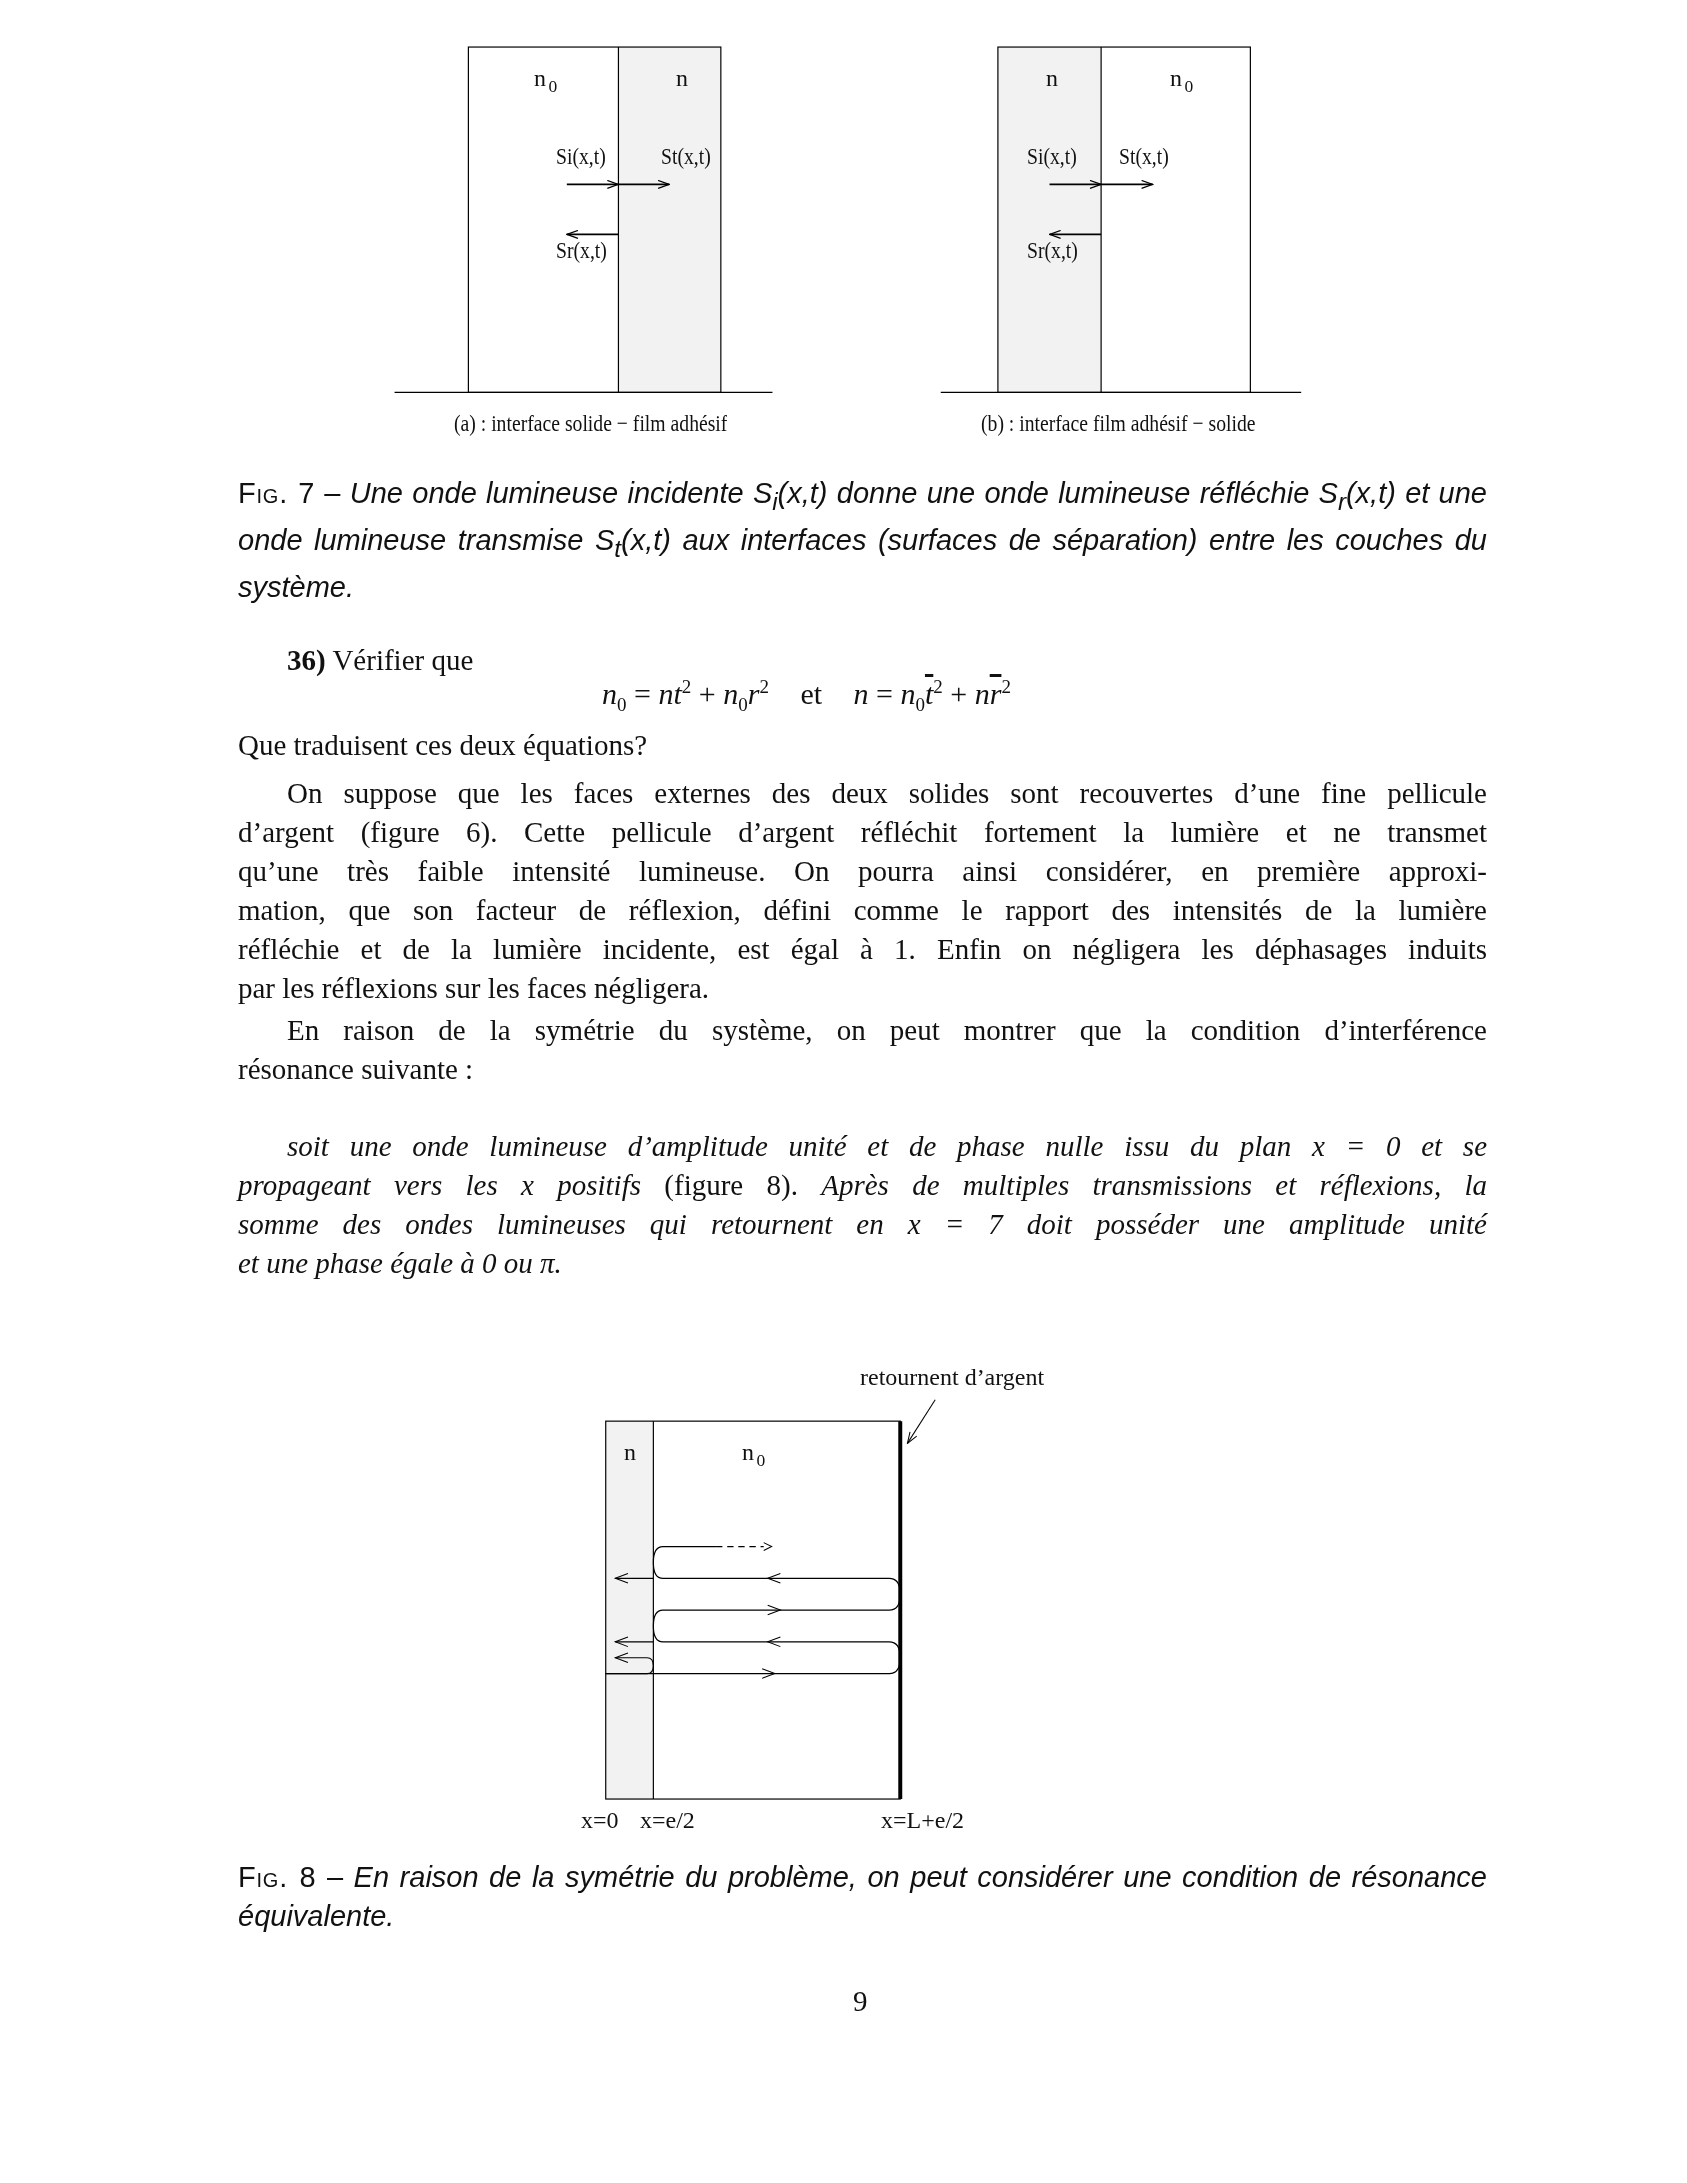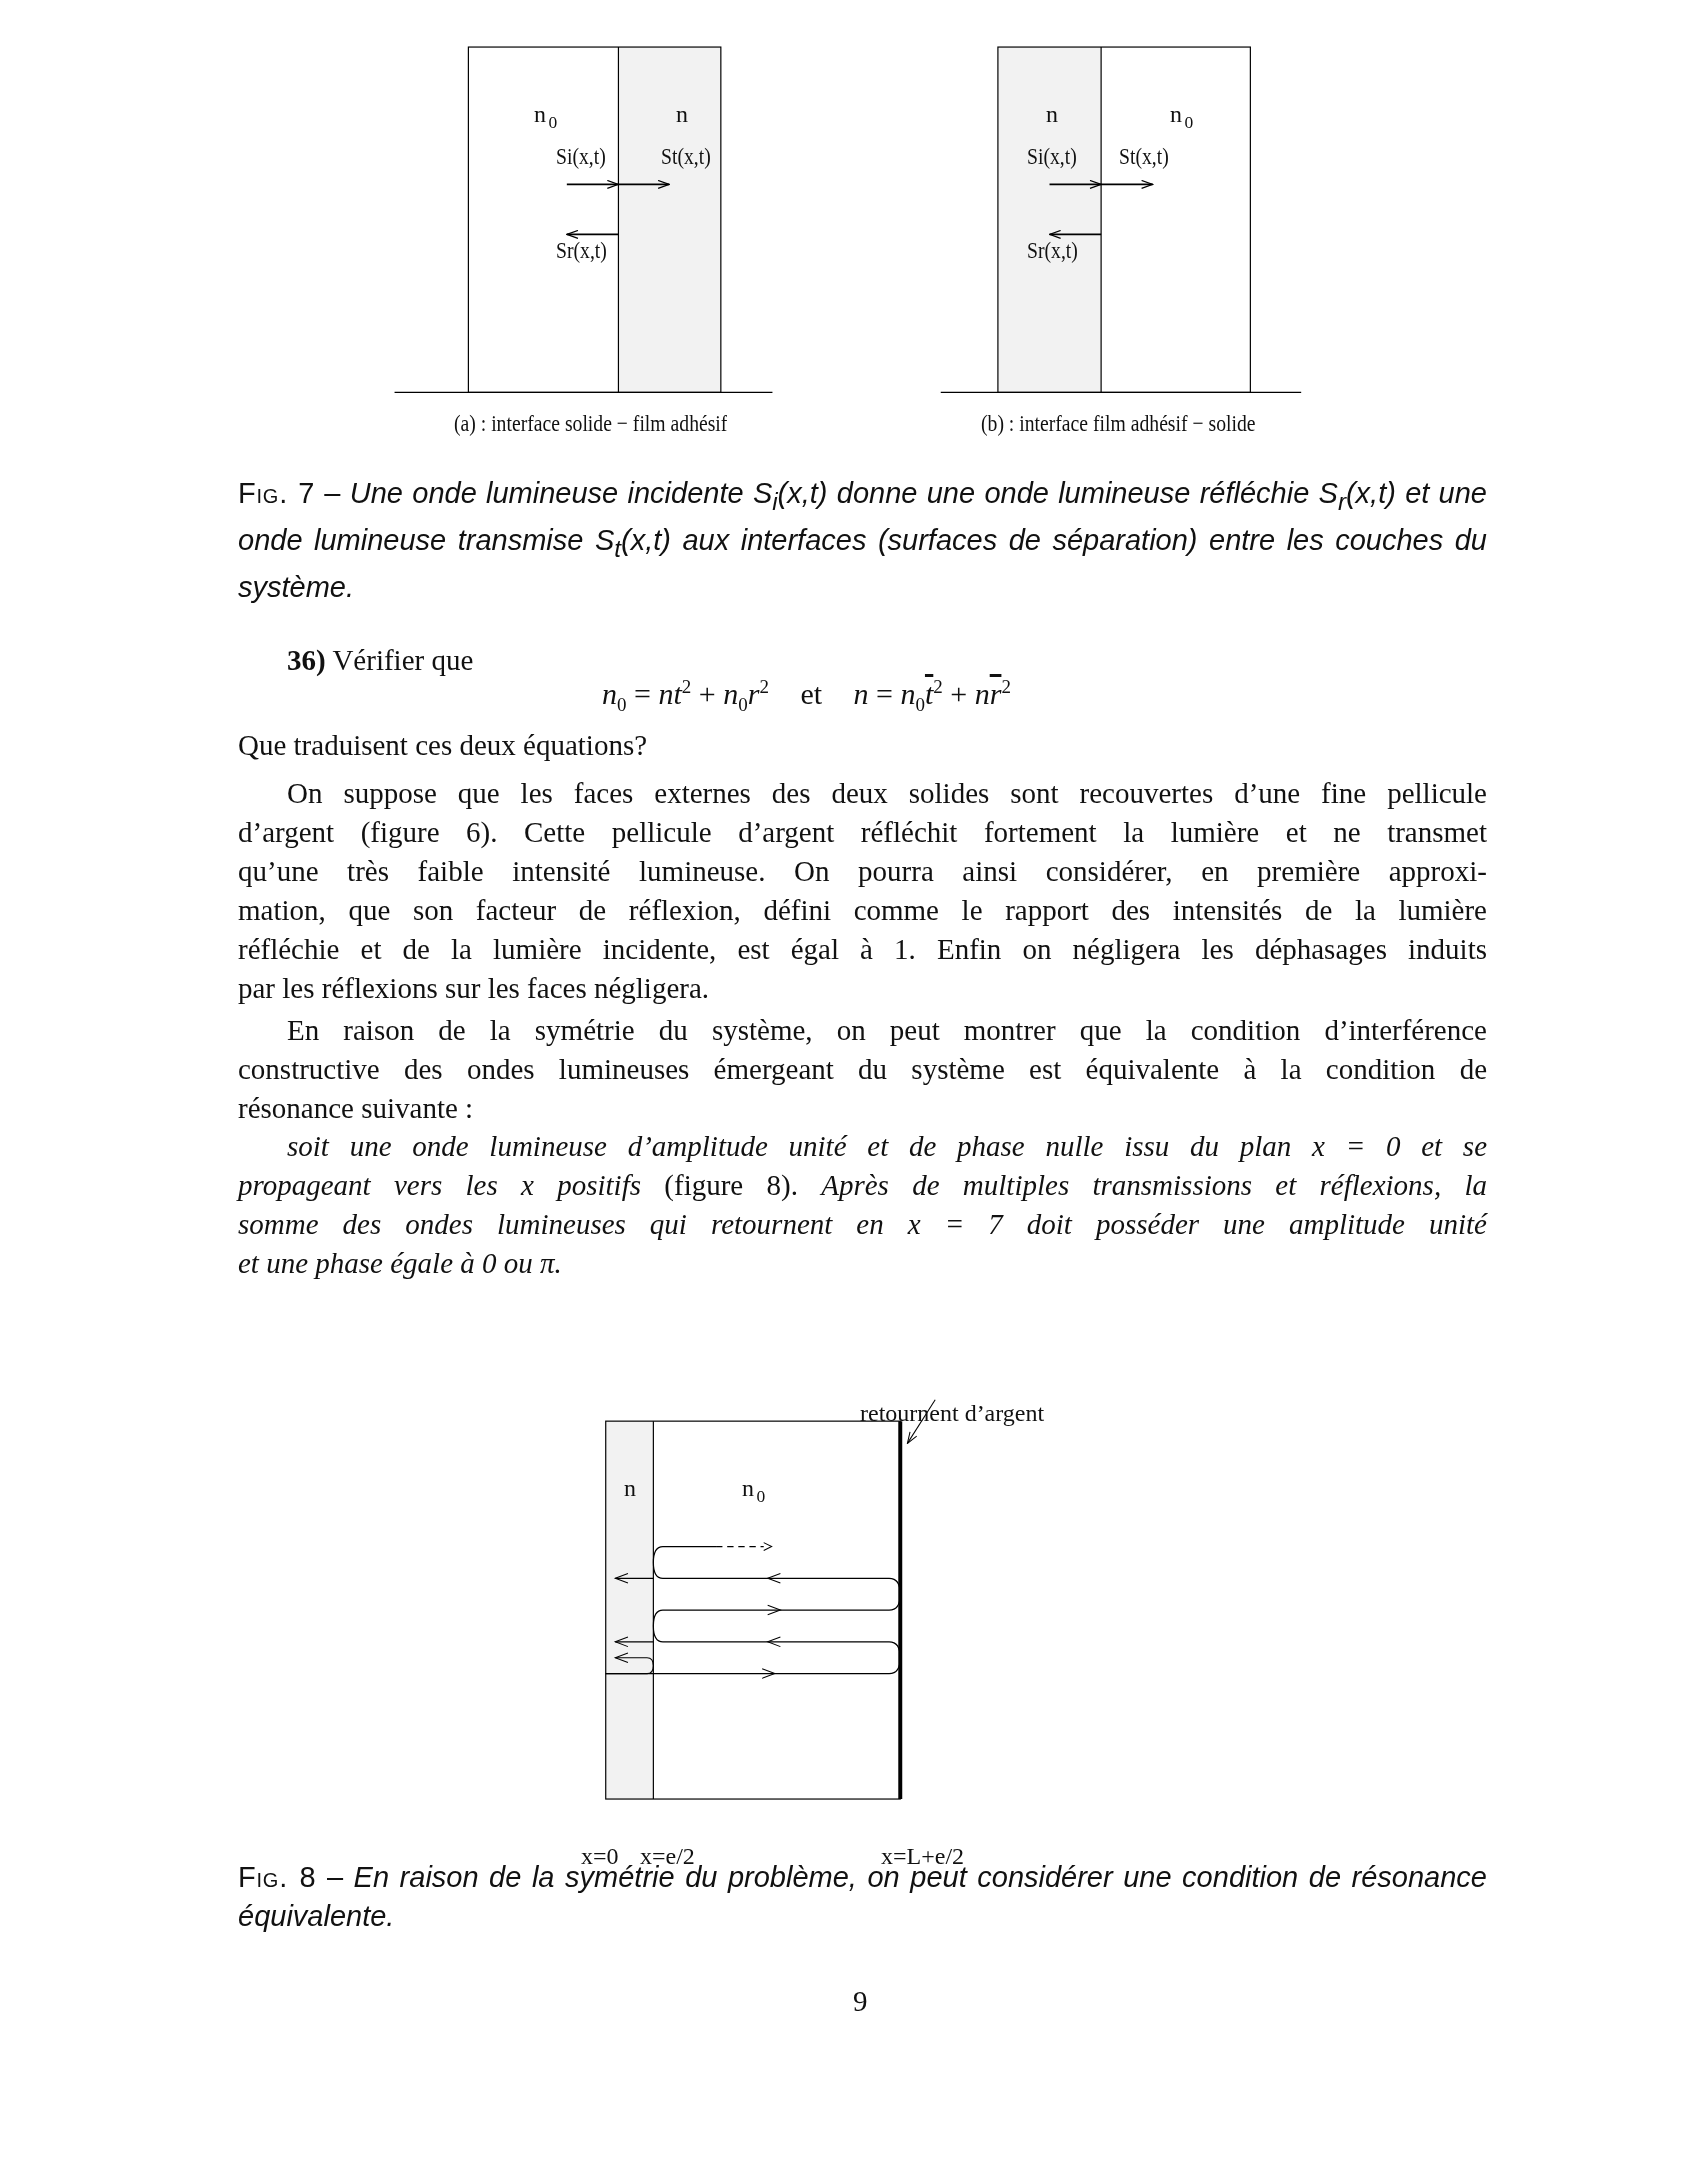--- a/index.html
+++ b/index.html
@@ -1,20 +1,20 @@
 <!DOCTYPE html>
 <html style="font-size:12.7px"><head>
 <meta charset="utf-8">
 <style>
   html, body { margin: 0; padding: 0; background: #ffffff; }
   body { width: 1687px; height: 2183px; position: relative; overflow: hidden;
          font-family: "DejaVu Serif", "Liberation Serif", serif; color: #111; }
   .abs { position: absolute; white-space: nowrap; }
   svg { position: absolute; left: 0; top: 0; }
-  .fig-label { font-family: "Liberation Serif", serif; font-size: 24px; margin-top: 36px; }
+  .fig-label { font-family: "Liberation Serif", serif; font-size: 24px; }
   .fig-label-condensed { font-family: "Liberation Serif", serif; font-size: 24px; display:inline-block; transform: scaleX(0.82); transform-origin: left; }
   .sub { font-size: 17.5px; position: relative; top: 6.4px; margin-left: 2.4px; }
   .caption { font-family: Liberation Sans, sans-serif; font-size: 29px; line-height: 39px; left: 238px; width: 1249px; white-space: normal; }
   .caption .figno { font-style: normal; font-variant: small-caps; letter-spacing: 0.8px; }
   .caption .ital { font-style: italic; }
   .caption .math { font-style: italic; }
   .body-text { font-family: "Liberation Serif", serif; font-size: 29px; line-height: 39px; }
   .para { position: absolute; left: 238px; width: 1249px; white-space: normal; text-align: justify; text-align-last: left; }
   .line { display: block; text-align: justify; text-align-last: justify; height: 39px; }
   .line.last { text-align-last: left; }
@@ -102,21 +102,20 @@
   <span class="line indent">On suppose que les faces externes des deux solides sont recouvertes d’une fine pellicule</span>
   <span class="line">d’argent (figure 6). Cette pellicule d’argent réfléchit fortement la lumière et ne transmet</span>
   <span class="line">qu’une très faible intensité lumineuse. On pourra ainsi considérer, en première approxi-</span>
   <span class="line">mation, que son facteur de réflexion, défini comme le rapport des intensités de la lumière</span>
   <span class="line">réfléchie et de la lumière incidente, est égal à 1. Enfin on négligera les déphasages induits</span>
   <span class="line last">par les réflexions sur les faces négligera.</span>
 </div>
 
 <div class="para body-text" style="top:1011px;">
   <span class="line indent">En raison de la symétrie du système, on peut montrer que la condition d’interférence</span>
-  <span class="line">constructive des ondes lumineuses émergeant du système est équivalente à la condition de</span>
   <span class="line last">résonance suivante :</span>
 </div>
 
 <div class="para body-text" style="top:1127px;">
   <span class="line indent it">soit une onde lumineuse d’amplitude unité et de phase nulle issu du plan x = 0 et se</span>
   <span class="line"><span class="it">propageant vers les x positifs</span><span> (figure 8). </span><span class="it">Après de multiples transmissions et réflexions, la</span></span>
   <span class="line it">somme des ondes lumineuses qui retournent en x = 7 doit posséder une amplitude unité</span>
   <span class="line last it">et une phase égale à 0 ou π.</span>
 </div>
 

